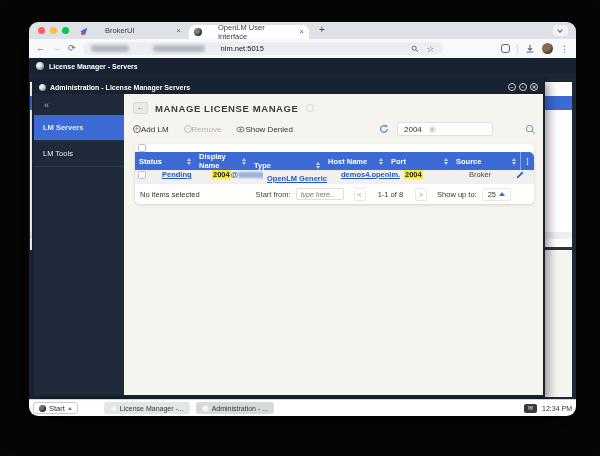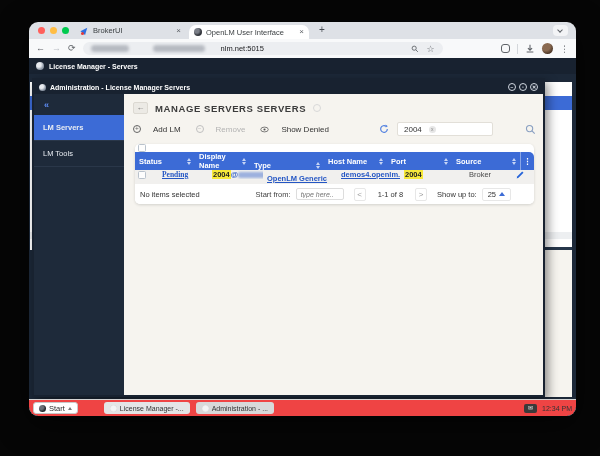--- a/index.html
+++ b/index.html
@@ -9,21 +9,21 @@
 
   
   .browser { position:absolute; left:29px; top:22px; width:547px; height:394px;
              border-radius:9px; background:#dee1e6; overflow:hidden;
              box-shadow:0 8px 30px rgba(0,0,0,.6); }
   .tabstrip { position:relative; height:17px; }
   .traffic { position:absolute; top:5px; width:7px; height:7px; border-radius:50%; }
   .t-red{ left:9px;  background:#ff605c; }
   .t-yel{ left:21px; background:#ffbd44; }
   .t-grn{ left:33px; background:#00ca4e; }
-  .tab { position:absolute; display:flex; align-items:center; gap:4px;
+  .tab { position:absolute; display:flex; align-items:center; gap:16px;
          font-size:7.5px; color:#3c4043; }
   .tab-inactive { left:48px; top:0; width:108px; height:17px; padding:0 4px; }
   .tab-active { left:160px; top:3px; width:120px; height:14px; background:#fff;
                 border-radius:7px 7px 0 0; padding:0 5px; }
   .tab-close { margin-left:auto; color:#5f6368; font-size:8px; line-height:1; cursor:default; }
   .favicon { width:8px; height:8px; border-radius:50%; flex:0 0 auto; }
   .fav-openlm { background:radial-gradient(circle at 35% 35%, #7b7f88 0 30%, #33363d 60%); }
   .fav-broker { position:relative; background:transparent; }
   .fav-broker .fb-blue { position:absolute; left:1px; top:0; width:0; height:0;
        border-left:3px solid transparent; border-right:3px solid transparent;
@@ -91,21 +91,21 @@
 
   .page-head { display:flex; align-items:center; gap:7px; margin-top:3px; }
   .back-btn { width:15px; height:12px; background:#eceae5; border:1px solid #dcd9d2;
               border-radius:2px; color:#6b6b6b; font-size:8px; line-height:10px;
               text-align:center; }
   .page-title { font-size:9.5px; font-weight:bold; color:#3b3b3b; letter-spacing:.6px; }
   .spin-circle { width:8px; height:8px; border:1.5px solid #d9d9d9; border-radius:50%; }
 
   .actions-row { display:flex; align-items:center; margin-top:8px; font-size:8px;
                  color:#333; }
-  .action { display:flex; align-items:center; gap:12px; margin-right:15px; }
+  .action { display:flex; align-items:center; gap:0; margin-right:15px; }
   .action.disabled { color:#b3b3b3; }
   .circ-ico { width:8px; height:8px; border:1px solid currentColor; border-radius:50%;
               font-size:6.5px; line-height:6px; text-align:center; color:#666; }
   .action.disabled .circ-ico { color:#c0c0c0; }
   .right-tools { margin-left:auto; display:flex; align-items:center; gap:8px; }
   .search-pill { width:96px; height:14px; background:#fff; border:1px solid #e2dfd8;
                  border-radius:2px; display:flex; align-items:center; padding:0 6px;
                  font-size:8px; color:#333; }
   .clear-x { margin-left:7px; width:7px; height:7px; border-radius:50%; background:#e6e6e6;
              color:#8b8b8b; font-size:5px; line-height:7px; text-align:center; }
@@ -152,21 +152,21 @@
              font-size:8px; line-height:12px; text-align:center; }
   .f-range { margin-left:12px; }
   .f-next { margin-left:12px; }
   .f-show { margin-left:10px; }
   .size-pill { margin-left:5px; height:13px; border:1px solid #e7e7e7; border-radius:2px;
                display:flex; align-items:center; gap:3px; padding:0 5px; }
   .caret-up { width:0; height:0; border-left:3px solid transparent;
               border-right:3px solid transparent; border-bottom:4px solid #3c6bd6; }
 
   
-  .taskbar { position:absolute; left:0; right:0; bottom:0; height:17px; background:#ef4444;
+  .taskbar { position:absolute; left:0; right:0; bottom:0; height:17px; background:#ffffff;
              border-top:1px solid #d3d3d3; display:flex; align-items:center;
              padding:0 4px; font-size:7.5px; color:#2e2e2e; border-radius:0 0 9px 9px; }
   .start-btn { display:flex; align-items:center; gap:3px; height:12px; background:#fff;
                border:1px solid #c9c9c9; border-radius:3px; padding:0 5px; }
   .start-ico { width:7px; height:7px; border-radius:50%;
                background:radial-gradient(circle at 35% 35%, #6a7078 0 30%, #24272c 65%); }
   .start-caret { width:0; height:0; border-left:2.5px solid transparent;
                  border-right:2.5px solid transparent; border-bottom:3px solid #777; }
   .task-item { display:flex; align-items:center; gap:3px; height:12px; border-radius:3px;
                padding:0 6px; font-size:7px; color:#333; }
@@ -271,21 +271,21 @@
           <div class="sidebar">
             <div class="collapse-btn">«</div>
             <div class="side-item active">LM Servers</div>
             <div class="side-item">LM Tools</div>
           </div>
 
           <div class="content">
 
             <div class="page-head">
               <span class="back-btn">←</span>
-              <span class="page-title">MANAGE SERVERS SERVERS</span>
+              <span class="page-title">MANAGE LICENSE MANAGE</span>
               <span class="spin-circle"></span>
             </div>
 
             <div class="actions-row">
               <span class="action">
                 <span class="circ-ico">+</span>
                 <span>Add LM</span>
               </span>
               <span class="action disabled">
                 <span class="circ-ico">−</span>
@@ -364,21 +364,21 @@
                       </span>
                   </span>
                   <span class="th-menu">⋮</span>
                 </div>
               </div>
 
               <div class="trow">
                 <span class="cb-cell" style="background:transparent;">
                     <span class="checkbox"></span>
                   </span>
-                <span class="td c-status" style="padding-left:14px;font-family:Liberation Serif, serif;">
+                <span class="td c-status" style="padding-left:14px;">
                   <a class="lnk">Pending</a>
                 </span>
                 <span class="td c-dname">
                   <span class="dn-wrap"><span class="hl">2004</span><span>@</span><span class="dn-blur"></span></span>
                 </span>
                 <span class="td c-type">
                   <a class="lnk">OpenLM Generic</a>
                 </span>
                 <span class="td c-host">
                   <a class="lnk">demos4.openlm.net</a>

